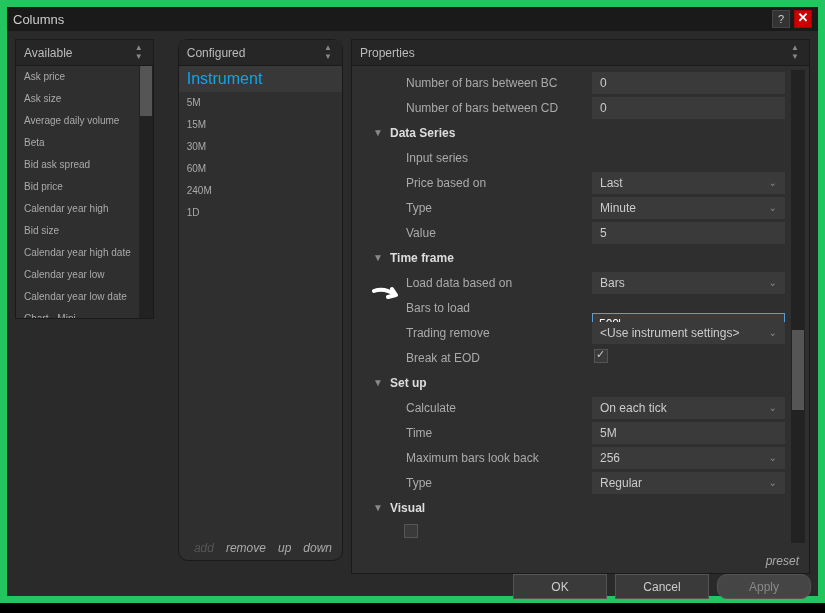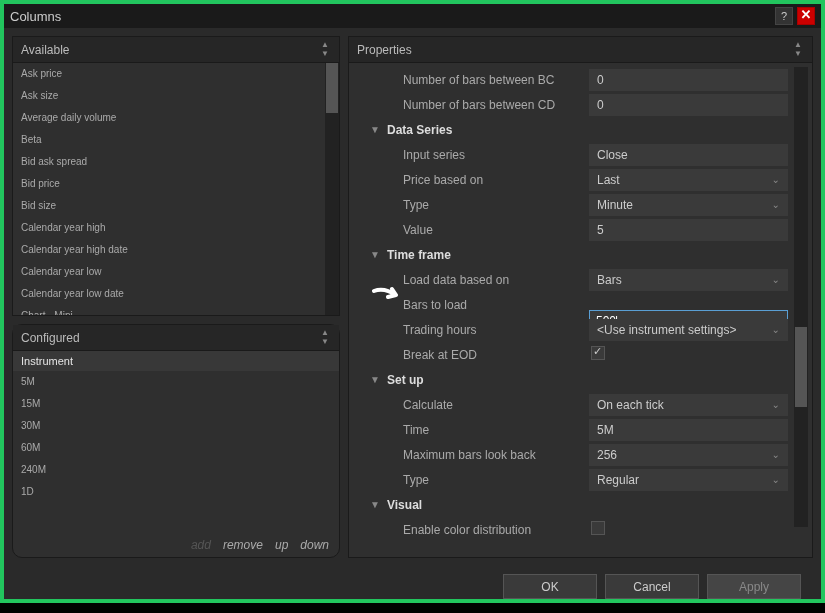--- a/index.html
+++ b/index.html
@@ -1,34 +1,34 @@
 <!DOCTYPE html>
 <html><head>
 <meta charset="utf-8">
 <style>
   * { box-sizing: border-box; margin: 0; padding: 0; font-family: Arial, sans-serif; }
   body { background: #000; width: 825px; height: 613px; overflow: hidden; position: relative; }
-  .window { width: 825px; height: 603px; background: #2a2a2a; border: 4px solid #22c55e; }
+  .window { width: 825px; height: 603px; background: #2a2a2a; border: 7px solid #22c55e; }
   .titlebar { height: 24px; background: #1a1a1a; display: flex; align-items: center; padding: 0 6px; color: #ccc; font-size: 13px; justify-content: space-between; }
   .titlebar-right { display: flex; gap: 4px; align-items: center; }
   .help-btn { width: 18px; height: 18px; background: #333; border: 1px solid #444; color: #ccc; font-size: 11px; text-align: center; line-height: 16px; cursor: pointer; }
   .close-btn { width: 18px; height: 18px; background: #cc0000; border: 1px solid #aa0000; color: #fff; font-size: 13px; font-weight: bold; text-align: center; line-height: 13px; cursor: pointer; }
   .content { display: flex; padding: 8px; gap: 8px; height: 538px; }
-  .left-col { width: 328px; display: flex; flex-direction: column; gap: 8px; }
+  .left-col { width: 328px; display: flex; flex-direction: row; gap: 24px; }
   .right-col { flex: 1; display: flex; flex-direction: column; }
   .panel { border: 1px solid #1a1a1a; background: #2f2f2f; display: flex; flex-direction: column; }
   .panel-header { height: 26px; background: #262626; color: #bbb; font-size: 12px; padding: 0 8px; display: flex; align-items: center; justify-content: space-between; border-bottom: 1px solid #1a1a1a; }
   .scroll-btns { display: flex; flex-direction: column; gap: 0; }
   .scroll-btn { width: 12px; height: 9px; font-size: 8px; color: #888; text-align: center; line-height: 8px; cursor: pointer; }
   .panel-body { flex: 1; overflow-y: auto; position: relative; display: flex; }
   .list-area { flex: 1; overflow: hidden; }
   .list-scrollbar { width: 14px; background: #222; position: relative; }
   .scrollbar-thumb { position: absolute; top: 0; left: 1px; width: 12px; height: 50px; background: #555; border-radius: 0; }
   .list-item { padding: 2px 8px; color: #aaa; font-size: 10px; line-height: 18px; cursor: pointer; }
-  .configured-first { color: #e5e5e5; background: #383838; padding: 4px 8px; font-size: 11px; }
+  .configured-first { color: #0ea5e9; background: #383838; padding: 4px 8px; font-size: 16px; }
   .panel-footer { height: 24px; display: flex; justify-content: flex-end; align-items: center; gap: 12px; padding: 0 10px; font-size: 12px; color: #aaa; font-style: italic; }
   .footer-link { cursor: pointer; }
   .footer-link.disabled { color: #555; }
   .available-panel { height: 280px; }
   .configured-panel { flex: 1; border-radius: 10px; }
   .props-panel { flex: 1; }
   .prop-list { padding: 4px 0; flex: 1; overflow: hidden; }
   .prop-row { display: flex; align-items: center; height: 25px; font-size: 12px; color: #aaa; }
   .group-row { display: flex; align-items: center; height: 25px; font-size: 12px; color: #ddd; font-weight: bold; }
   .expander { width: 16px; text-align: center; color: #888; cursor: pointer; font-size: 10px; margin-left: 18px; }
@@ -36,23 +36,23 @@
   .prop-label { flex: 0 0 190px; padding-left: 4px; }
   .group-label { padding-left: 4px; }
   .prop-value { flex: 1; margin-right: 24px; }
   .val-text { background: #3a3a3a; padding: 3px 8px; color: #ccc; height: 22px; display: flex; align-items: center; }
   .val-select { background: #3a3a3a; padding: 3px 8px; color: #ccc; height: 22px; display: flex; align-items: center; justify-content: space-between; cursor: pointer; }
   .chev { color: #888; font-size: 10px; }
   .val-input { background: #3a3a3a; border: 1px solid #5a9fd4; padding: 2px 6px; color: #fff; height: 22px; display: flex; align-items: center; margin-top: 32px; }
   .val-check { width: 14px; height: 14px; background: #3a3a3a; border: 1px solid #555; display: inline-block; margin-left: 2px; position: relative; }
   .val-check.checked::after { content: '✓'; position: absolute; top: -2px; left: 1px; font-size: 11px; color: #ccc; }
   .arrow-pointer { position: absolute; left: 372px; top: 285px; z-index: 10; pointer-events: none; }
-  .button-bar { position: absolute; bottom: 14px; right: 24px; display: flex; gap: 8px; }
+  .button-bar { position: absolute; bottom: 14px; right: 14px; display: flex; gap: 8px; }
   .btn { width: 94px; height: 25px; background: #3a3a3a; border: 1px solid #555; color: #ccc; font-size: 12px; cursor: pointer; }
-  .btn.disabled { background: #454545; color: #888; border-color: #555; }
+  .btn.disabled { background: #454545; color: #888; border-color: #555; border-radius: 10px; }
   .props-scrollbar { position: absolute; right: 4px; top: 30px; bottom: 30px; width: 14px; background: #222; }
   .props-thumb { position: absolute; top: 260px; width: 12px; left: 1px; height: 80px; background: #555; }
 </style>
 </head>
 <body>
 
 <div class="window">
 
   <div class="titlebar">
     <span>Columns</span>
@@ -75,22 +75,22 @@
           </div>
         </div>
         <div class="panel-body">
           <div class="list-area" id="available-list">
               <div class="list-item">Ask price</div>
               <div class="list-item">Ask size</div>
               <div class="list-item">Average daily volume</div>
               <div class="list-item">Beta</div>
               <div class="list-item">Bid ask spread</div>
               <div class="list-item">Bid price</div>
+              <div class="list-item">Calendar year high</div>
               <div class="list-item">Bid size</div>
-              <div class="list-item">Calendar year high</div>
               <div class="list-item">Calendar year high date</div>
               <div class="list-item">Calendar year low</div>
               <div class="list-item">Calendar year low date</div>
               <div class="list-item">Chart - Mini</div>
             </div>
           <div class="list-scrollbar">
             <div class="scrollbar-thumb"></div>
           </div>
         </div>
       </div>
@@ -151,23 +151,20 @@
                   <div class="val-text">0</div>
                 </span>
               </div>
               <div class="group-row">
                 <span class="expander">▼</span>
                 <span class="group-label">Data Series</span>
               </div>
               <div class="prop-row">
                 <span class="prop-indent"></span>
                 <span class="prop-label">Input series</span>
-                <span class="prop-value">
-                  <div class="val-text">Close</div>
-                </span>
               </div>
               <div class="prop-row">
                 <span class="prop-indent"></span>
                 <span class="prop-label">Price based on</span>
                 <span class="prop-value">
                   <div class="val-select">
                     <span>Last</span>
                     <span class="chev">⌄</span>
                   </div>
                 </span>
@@ -205,21 +202,21 @@
               </div>
               <div class="prop-row">
                 <span class="prop-indent"></span>
                 <span class="prop-label">Bars to load</span>
                 <span class="prop-value">
                   <div class="val-input">500<span style="color: rgb(255, 255, 255); margin-left: -1px;">|</span></div>
                 </span>
               </div>
               <div class="prop-row">
                 <span class="prop-indent"></span>
-                <span class="prop-label">Trading hours</span>
+                <span class="prop-label">Trading remove</span>
                 <span class="prop-value">
                   <div class="val-select">
                     <span>&lt;Use instrument settings&gt;</span>
                     <span class="chev">⌄</span>
                   </div>
                 </span>
               </div>
               <div class="prop-row">
                 <span class="prop-indent"></span>
                 <span class="prop-label">Break at EOD</span>
@@ -265,27 +262,29 @@
                     <span class="chev">⌄</span>
                   </div>
                 </span>
               </div>
               <div class="group-row">
                 <span class="expander">▼</span>
                 <span class="group-label">Visual</span>
               </div>
               <div class="prop-row">
                 <span class="prop-indent"></span>
-                <span class="prop-label">Enable color distribution</span>
                 <span class="prop-value"><span class="val-check"></span></span>
               </div>
             </div>
         </div>
         <div class="props-scrollbar">
           <div class="props-thumb"></div>
+        </div>
+        <div class="panel-footer">
+          <span class="footer-link">preset</span>
         </div>
       </div>
     </div>
 
   </div>
 
   <svg class="arrow-pointer" width="30" height="22">
     <path d="M 2 6 Q 12 2 24 10 L 20 4 M 24 10 L 16 12" stroke="#fff" stroke-width="4" fill="none" stroke-linecap="round" stroke-linejoin="round"></path>
   </svg>
 

